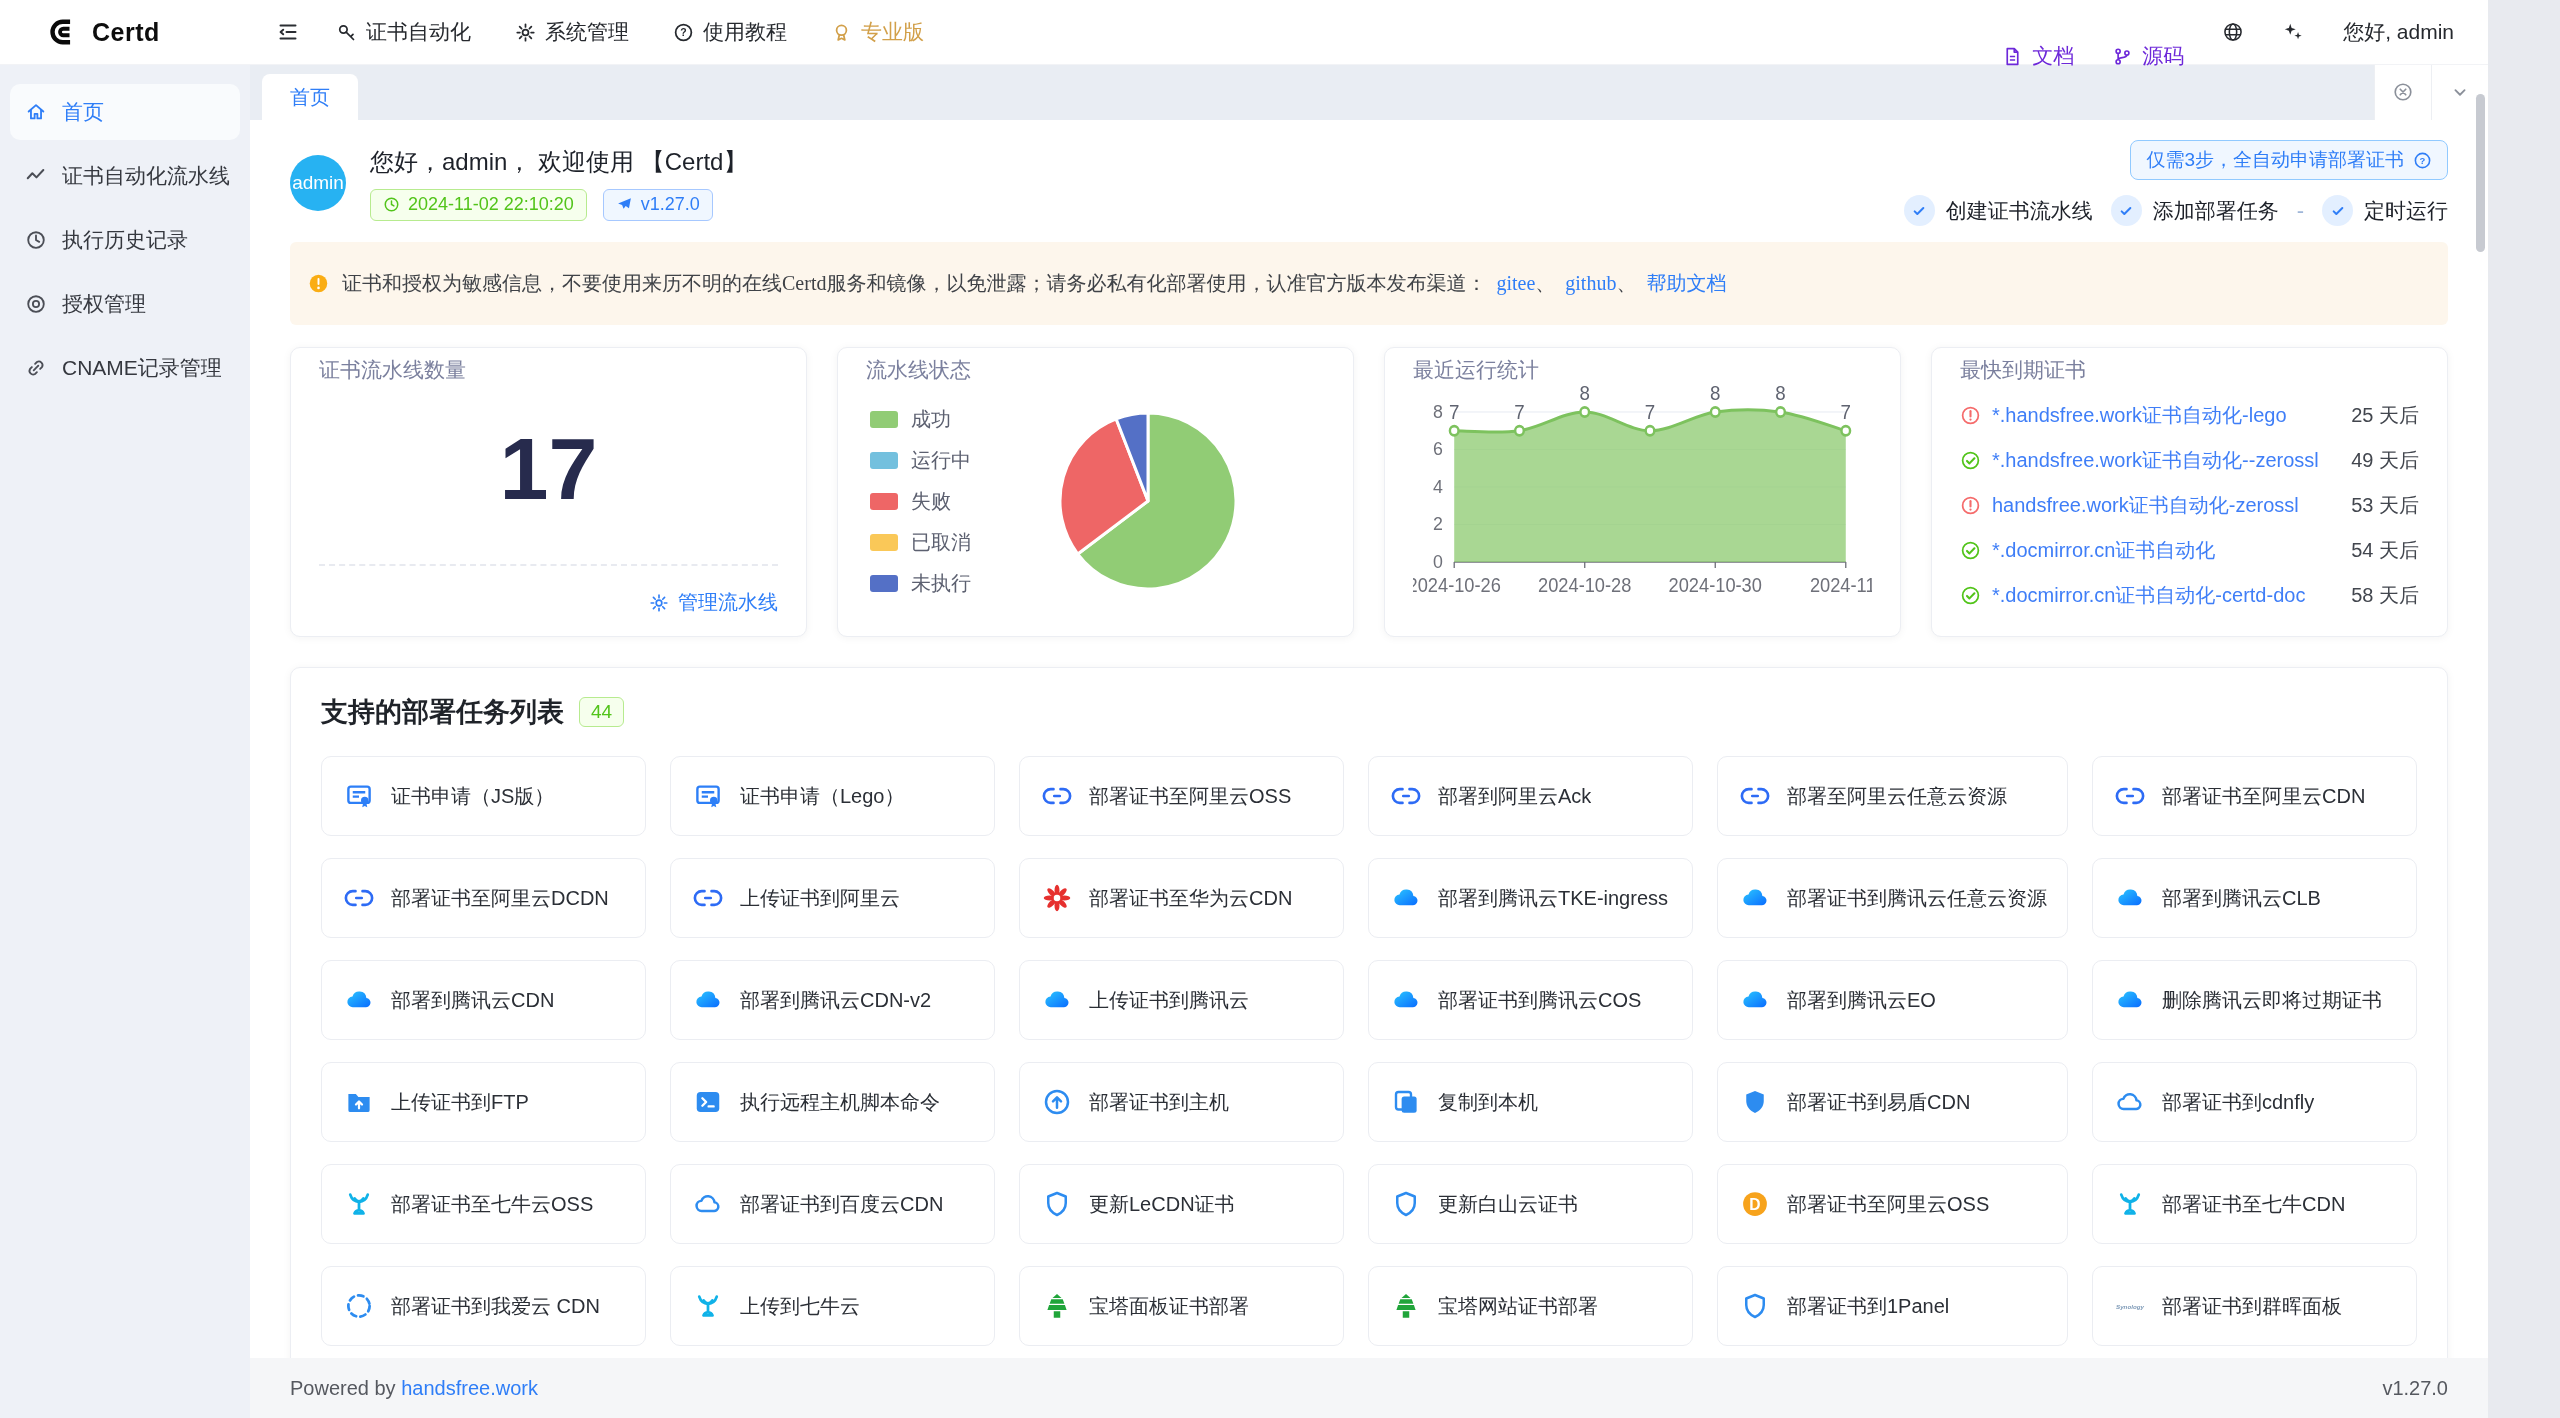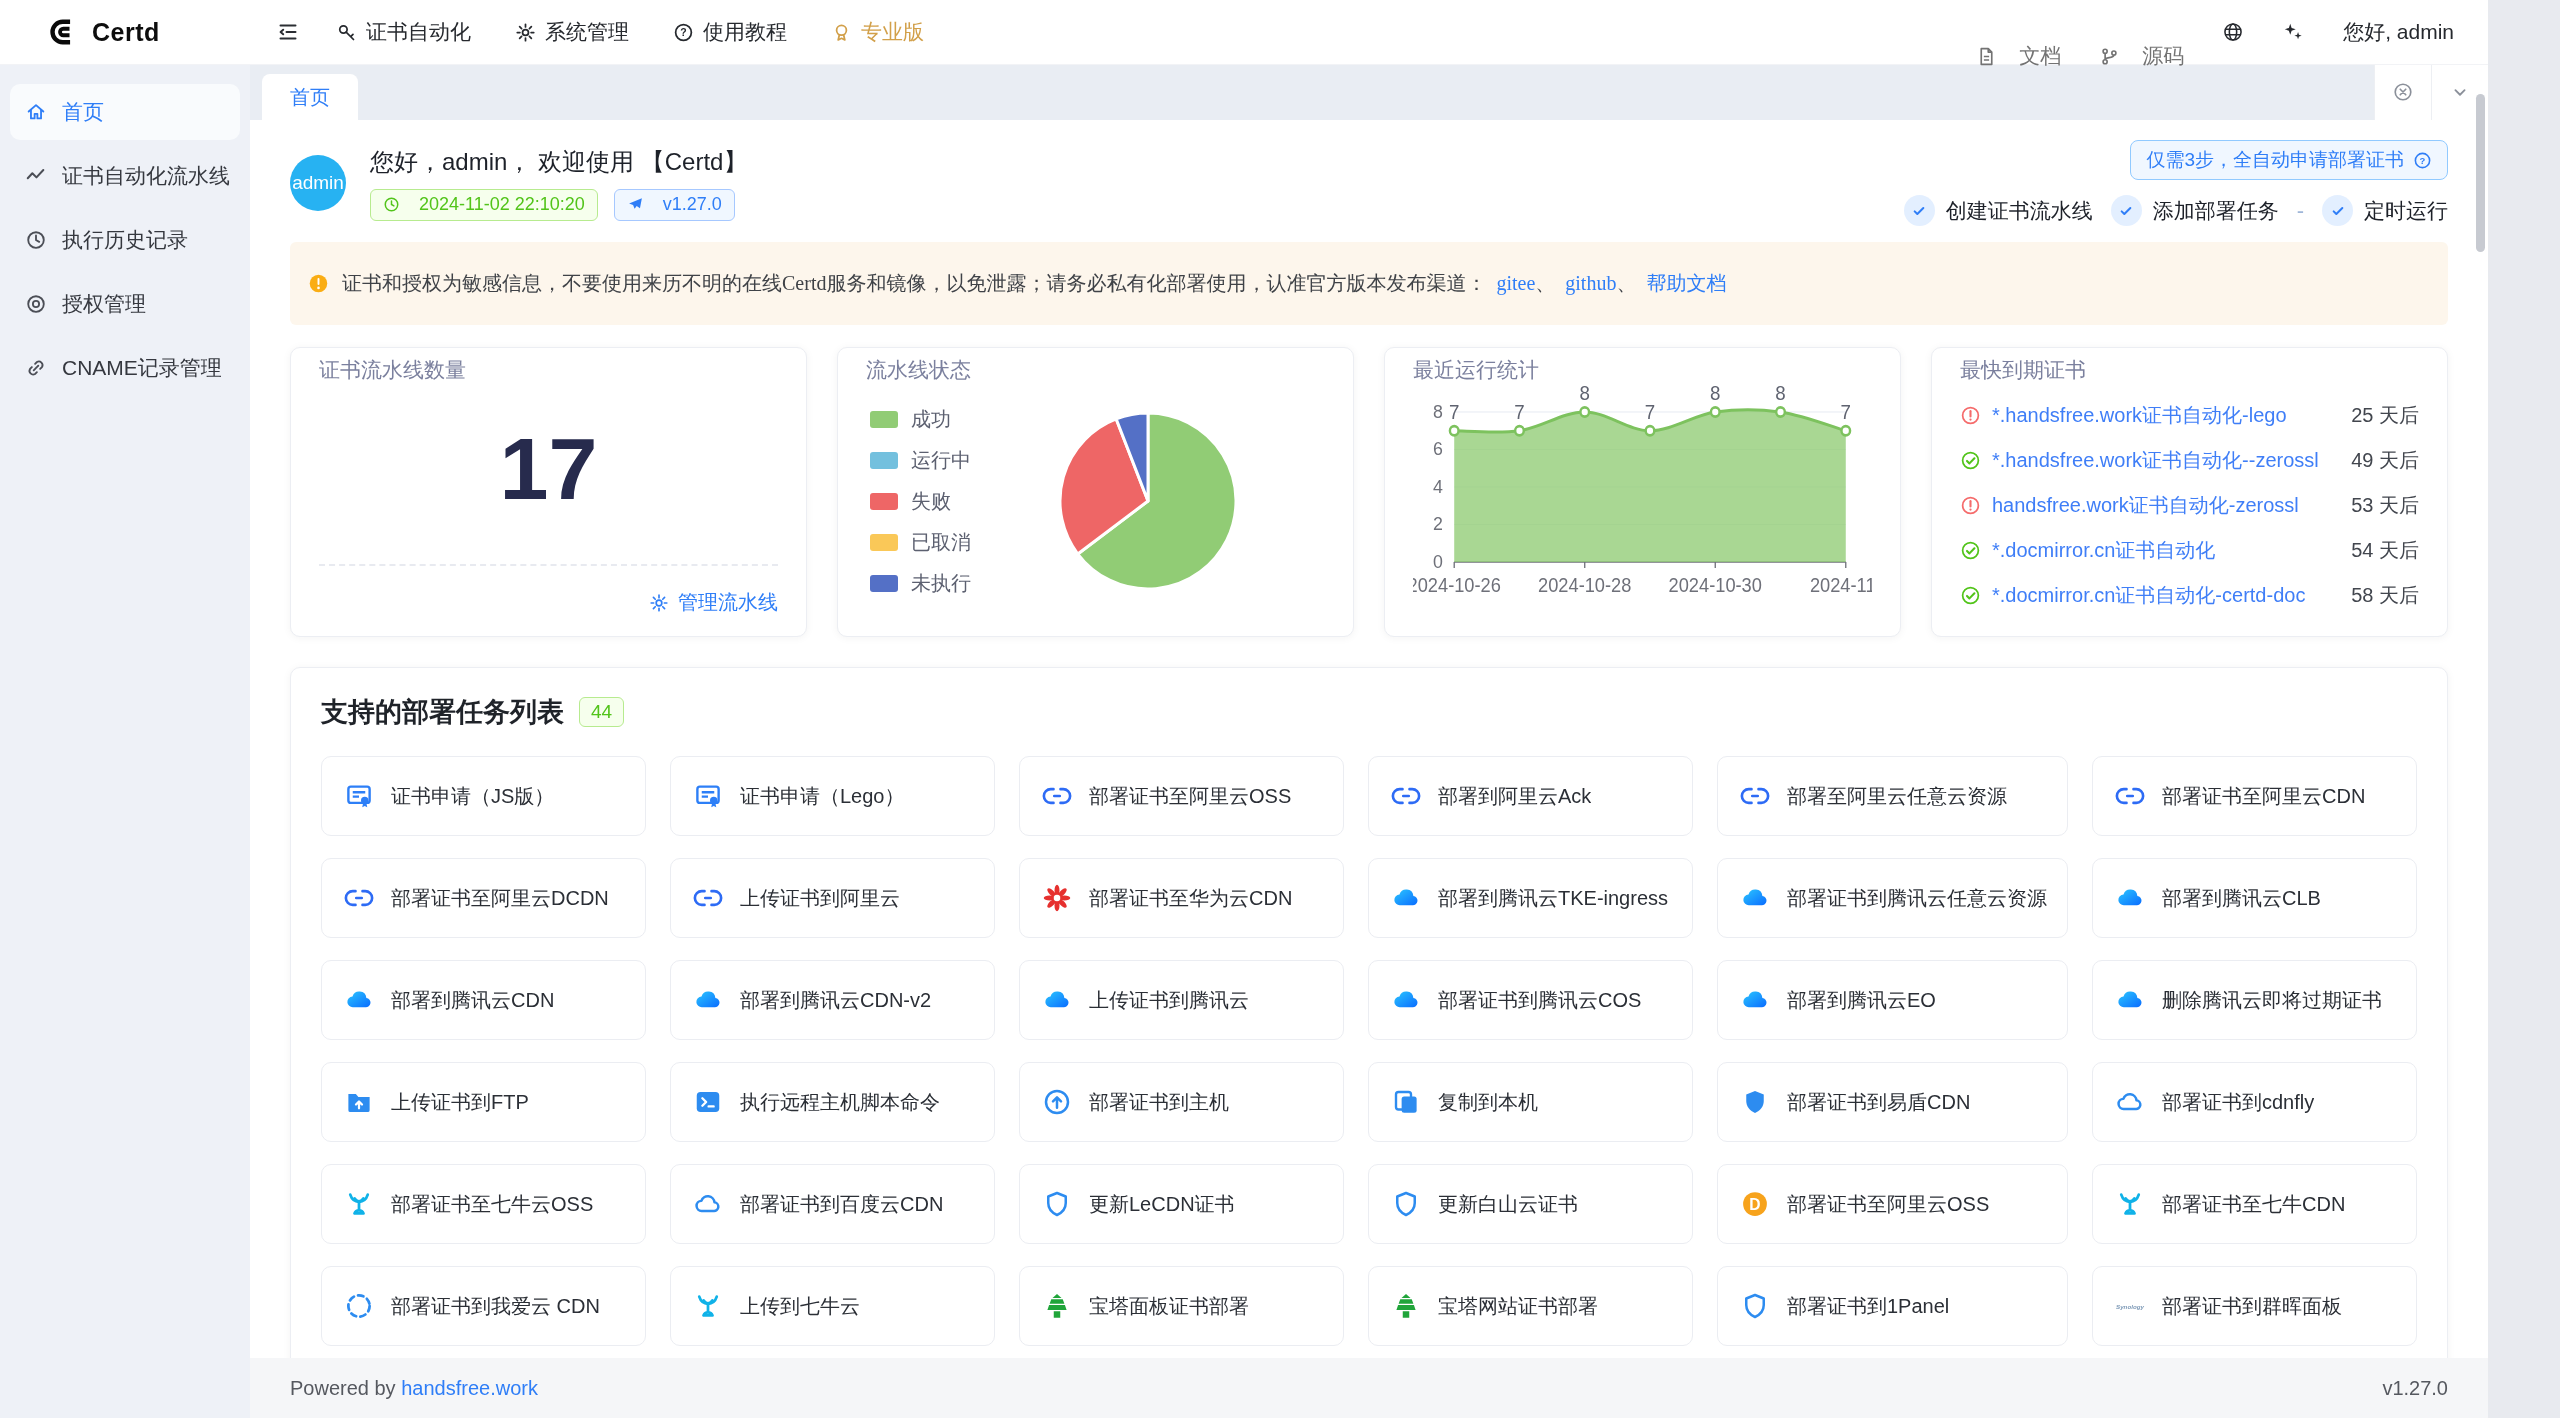--- a/index.html
+++ b/index.html
@@ -13,21 +13,21 @@
           align-items:center;z-index:6;border-bottom:1px solid #f2f3f6;}
   .brand{width:250px;display:flex;align-items:center;gap:12px;padding-left:46px;box-sizing:border-box;flex:none;}
   .brand .i{font-size:34px;}
   .brand-name{font-weight:bold;font-size:25px;color:#0d0d0d;letter-spacing:.5px;}
   .collapse-btn{font-size:24px;color:#2b2e33;margin:0 14px 0 26px;cursor:pointer;}
   .nav-menu{display:flex;align-items:center;}
   .nav-item{display:flex;align-items:center;gap:9px;font-size:21px;color:#26292e;padding:0 22px;height:64px;cursor:pointer;}
   .nav-item .i{font-size:21px;}
   .nav-item.accent{color:#d2a04a;}
   .nav-right{margin-left:auto;display:flex;align-items:center;padding-right:34px;}
-  .nav-link{display:flex;align-items:center;gap:22px;font-size:21px;color:#737373;padding:0 19px;cursor:pointer;margin-top:48px;}
+  .nav-link{display:flex;align-items:center;gap:9px;font-size:21px;color:#6d28d9;padding:0 19px;cursor:pointer;margin-top:48px;}
   .nav-link .i{font-size:21px;}
   .icon-btn{font-size:22px;color:#26292e;padding:0 19px;cursor:pointer;}
   .greeting{font-size:21px;color:#26292e;padding-left:20px;cursor:pointer;}
 
   
   .sidebar{position:absolute;top:64px;left:0;bottom:0;width:250px;background:#eef1f7;
            padding-top:12px;box-sizing:border-box;z-index:5;}
   .side-item{display:flex;align-items:center;gap:15px;margin:8px 10px;padding:14px 15px;border-radius:10px;
              font-size:21px;color:#35383f;cursor:pointer;}
   .side-item .i{font-size:22px;color:#4b4e56;flex:none;}
@@ -48,21 +48,21 @@
   .content{position:absolute;top:56px;left:0;right:0;bottom:60px;background:#fff;overflow:hidden;
            padding:0 30px;box-sizing:border-box;}
 
   
   .welcome{display:flex;align-items:center;padding:20px 10px 12px;}
   .avatar{width:56px;height:56px;border-radius:50%;background:#27b2f2;color:#fff;font-size:19px;
           display:flex;align-items:center;justify-content:center;flex:none;}
   .w-info{margin-left:24px;}
   .w-title{font-size:24px;color:#1d2129;}
   .w-badges{display:flex;gap:16px;margin-top:11px;}
-  .tag{display:inline-flex;align-items:center;gap:19px;font-size:18px;height:32px;padding:0 12px;border-radius:6px;
+  .tag{display:inline-flex;align-items:center;gap:8px;font-size:18px;height:32px;padding:0 12px;border-radius:6px;
        border:1px solid;box-sizing:border-box;}
   .tag .i{font-size:17px;}
   .tag.green{color:#52c41a;background:#f6ffed;border-color:#b7eb8f;}
   .tag.blue{color:#2f7ef7;background:#f0f7ff;border-color:#a6c8ff;}
   .w-right{margin-left:auto;display:flex;flex-direction:column;align-items:flex-end;gap:15px;}
   .promo{font-size:19px;color:#2f7ef7;border:1px solid #91caff;background:#f0f7ff;border-radius:8px;
          padding:6px 15px;display:flex;align-items:center;gap:9px;cursor:pointer;}
   .promo .i{font-size:19px;}
   .steps{display:flex;align-items:center;gap:18px;font-size:21px;color:#1d2129;}
   .step{display:flex;align-items:center;gap:11px;}

